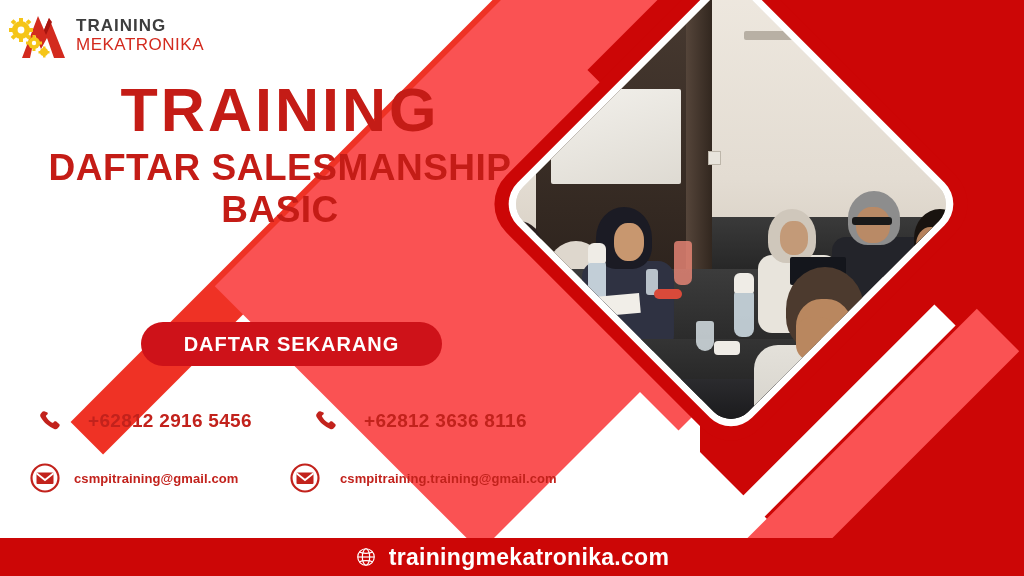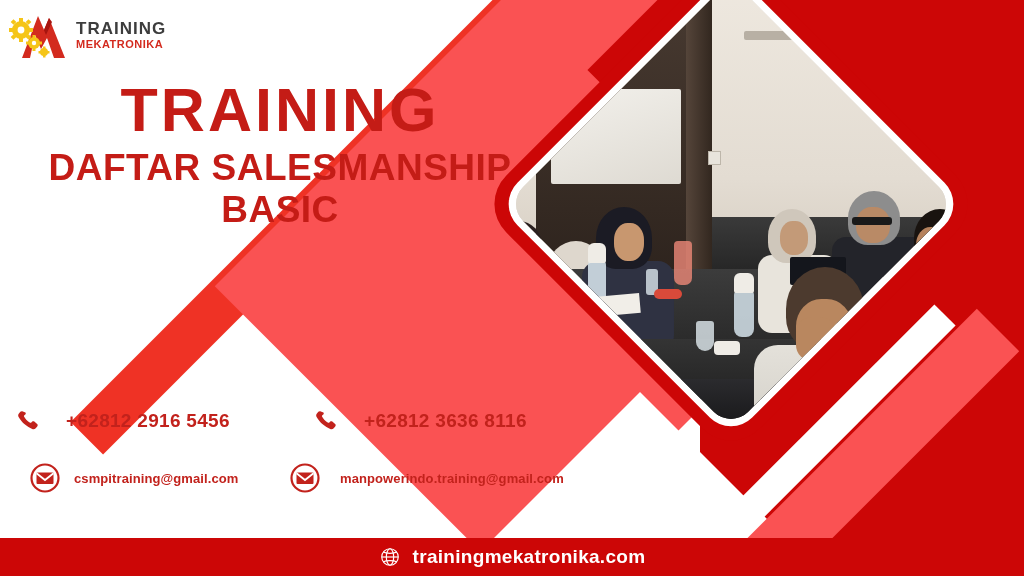--- a/index.html
+++ b/index.html
@@ -163,21 +163,21 @@
     position:absolute; top:8px; left:8px;
     display:flex; align-items:center; gap:6px;
     z-index:40;
   }
   #logo-mark { position:relative; width:62px; height:52px; }
   #logo-text { line-height:1; padding-top:2px; }
   #logo-line1 {
     font-size:17px; font-weight:bold; letter-spacing:1px; color:#3d3d3d;
   }
   #logo-line2 {
-    font-size:11px; font-weight:bold; letter-spacing:0.5px; color:#d32a1e;
+    font-size:17px; font-weight:normal; letter-spacing:0.5px; color:#d32a1e;
     margin-top:2px;
   }
 
   
   #copy {
     position:absolute; left:0; top:78px; width:560px;
     text-align:center; z-index:30;
   }
   #title-main {
     font-size:61px; font-weight:bold; color:#c41c16;
@@ -221,21 +221,21 @@
     white-space:nowrap;
   }
 
   
   #footer {
     position:absolute; left:0; bottom:0; width:1024px; height:38px;
     background:#cc0606; z-index:45;
     display:flex; align-items:center; justify-content:center; gap:12px;
   }
   #footer-url {
-    color:#ffffff; font-size:19px; font-weight:bold; letter-spacing:0.3px;
+    color:#ffffff; font-size:23px; font-weight:bold; letter-spacing:0.3px;
   }
 </style>
 </head>
 <body>
 
 <div id="banner">
 
   <div class="deco band-thin"></div>
   <div class="deco band-wide"></div>
   <div class="deco mass-tr"></div>
@@ -339,25 +339,26 @@
       <div id="logo-line2">MEKATRONIKA</div>
     </div>
   </div>
 
   <div id="copy">
     <div id="title-main">TRAINING</div>
     <div id="title-sub1">DAFTAR SALESMANSHIP</div>
     <div id="title-sub2">BASIC</div>
   </div>
 
+  <button id="cta">DAFTAR SEKARANG</button>
 
   <div id="contacts">
 
     <div class="row" id="phone-row">
-      <div class="contact-item" style="width:300px; padding-left:14px;">
+      <div class="contact-item" style="width:300px; padding-left:36px;">
         <span class="ic" style="width:30px;height:30px;">
           <svg width="26" height="26" viewBox="0 0 24 24" fill="#c2221c">
             <path d="M6.3 3.2c-.7-.5-1.7-.4-2.3.3L2.7 5c-.8.9-.9 2.2-.3 3.2 1.5 2.6 3.5 5 5.9 7 2 1.7 4.3 3.1 6.7 4.1 1.1.5 2.4.2 3.2-.7l1.4-1.6c.6-.7.6-1.7-.1-2.3l-2.6-2.2c-.6-.5-1.5-.5-2.1.1l-.9.9c-.2.2-.6.3-.9.1-1.2-.7-2.3-1.6-3.3-2.6-.9-1-1.7-2.1-2.3-3.2-.2-.3-.1-.6.1-.8l1-.9c.6-.5.7-1.4.2-2L6.3 3.2z"></path>
           </svg>
         </span>
         <span class="phone-txt" style="margin-left:22px;">+62812 2916 5456</span>
       </div>
       <div class="contact-item" style="padding-left:12px;text-align:right;">
         <span class="ic" style="width:30px;height:30px;">
           <svg width="26" height="26" viewBox="0 0 24 24" fill="#c2221c">
@@ -380,21 +381,21 @@
         <span class="mail-txt" style="margin-left:12px;">csmpitraining@gmail.com</span>
       </div>
       <div class="contact-item">
         <span class="ic" style="width:34px;height:34px;">
           <svg width="32" height="32" viewBox="0 0 32 32">
             <circle cx="16" cy="16" r="13.5" fill="none" stroke="#c2221c" stroke-width="2.2"></circle>
             <rect x="7.5" y="10.5" width="17" height="11.5" rx="1" fill="#c2221c"></rect>
             <path d="M7.5 11.3 L16 18 L24.5 11.3" fill="none" stroke="#ffffff" stroke-width="1.8"></path>
           </svg>
         </span>
-        <span class="mail-txt" style="margin-left:18px;">manpowerindo.training@gmail.com</span>
+        <span class="mail-txt" style="margin-left:18px;">csmpitraining.training@gmail.com</span>
       </div>
     </div>
   </div>
 
   <div id="footer">
     <span style="display:flex;align-items:center;">
       <svg width="22" height="22" viewBox="0 0 24 24" fill="none" stroke="#ffffff" stroke-width="1.3">
         <circle cx="12" cy="12" r="9"></circle>
         <ellipse cx="12" cy="12" rx="4" ry="9"></ellipse>
         <line x1="3" y1="12" x2="21" y2="12"></line>

